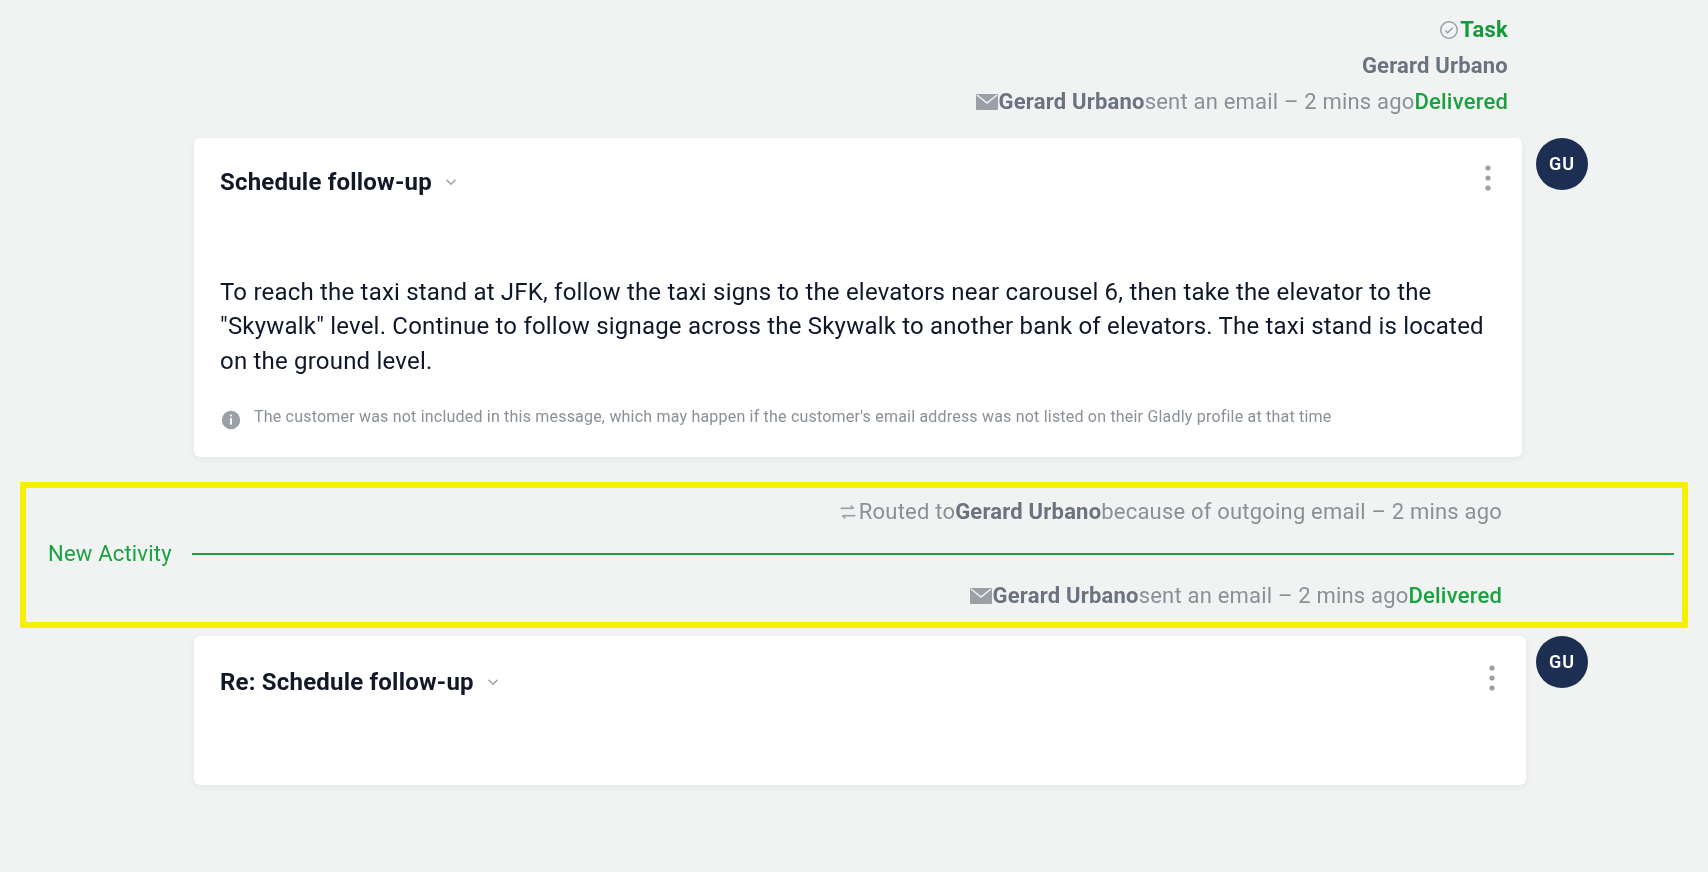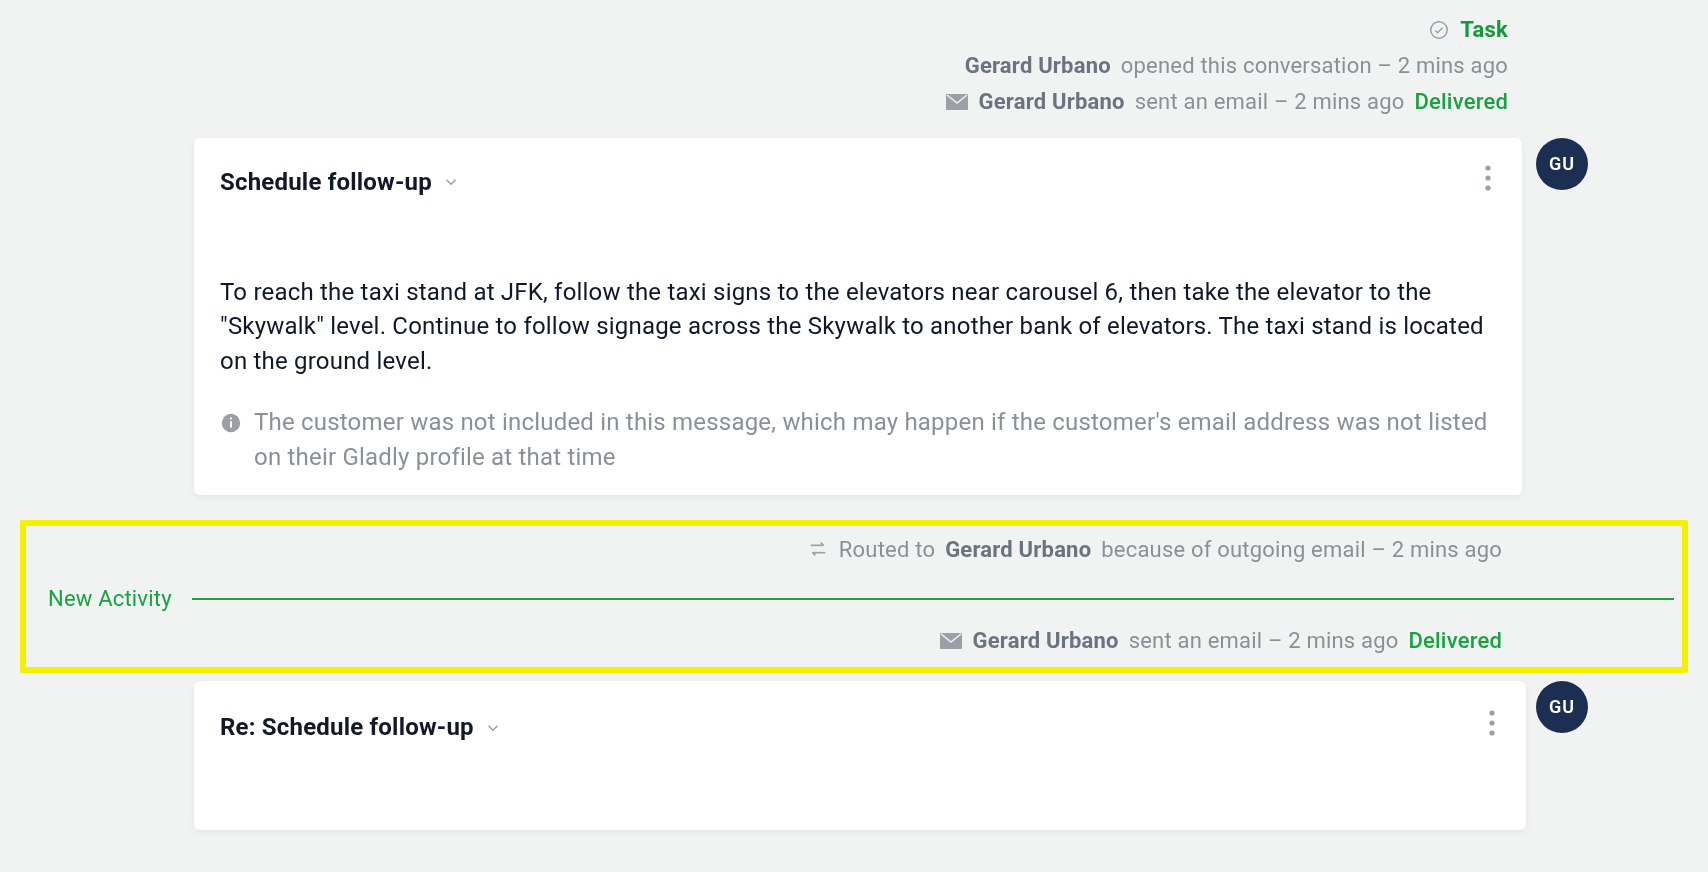--- a/index.html
+++ b/index.html
@@ -31,21 +31,21 @@
     width:1708px; 
     min-height:872px;
     margin:0 auto;
     padding:12px 10px 0 10px;
   }
   
   .meta-row{
     display:flex;
     justify-content:flex-end;
     align-items:center;
-    gap:10px;
+    gap:0;
     padding:2px 190px 2px 0; 
     color:var(--muted);
     font-size:22px;
     white-space:nowrap;
   }
   .meta-row .icon{display:inline-flex;align-items:center;justify-content:center;color:var(--icon)}
   .meta-bold{font-weight:700;color:var(--muted-strong)}
   .meta-plain{color:var(--muted)}
   .meta-delivered{color:var(--green-link);font-weight:500}
   .meta-task{color:var(--green);font-weight:700}
@@ -79,21 +79,21 @@
   .card-title h3{margin:0;font-size:24px;font-weight:700;color:#111827}
   .caret{color:#9aa0a6;display:inline-flex}
   .card-menu{color:#9aa0a6;cursor:pointer;padding:4px;border-radius:6px}
   .card-body{font-size:24px;color:#0f172a}
   .card-info{
     display:flex;
     align-items:flex-start;
     gap:12px;
     color:var(--muted);
     margin-top:26px;
-    font-size:24px;
+    font-size:16px;
   }
   .card-info .info-icon{flex:0 0 auto;margin-top:4px;color:#9aa0a6}
   .card-info p{margin:0}
 
   
   .avatar{
     width:52px;height:52px;border-radius:50%;
     background:var(--navy);
     color:#fff;
     display:flex;align-items:center;justify-content:center;
@@ -108,21 +108,21 @@
     border-radius:2px;
     margin:10px 10px 8px 10px;
     padding:6px 0 8px 8px;
     background:transparent;
   }
   .new-activity-row{
     display:flex;
     align-items:center;
     gap:14px;
     padding:0 8px;
-    margin:16px 0 8px 0;
+    margin:8px 0 8px 0;
   }
   .new-activity-label{
     color:var(--green-link);
     font-size:22px;
     padding:0 6px;
     white-space:nowrap;
   }
   .divider{
     flex:1 1 auto;
     height:0;
@@ -150,21 +150,20 @@
       <svg width="22" height="22" viewBox="0 0 24 24" fill="none" stroke="currentColor" stroke-width="1.6">
           <circle cx="12" cy="12" r="9"></circle>
           <path d="M8 12.5l2.4 2.4L16 9.5"></path>
         </svg>
     </span>
     <span class="meta-task">Task</span>
   </div>
 
   <div class="meta-row">
     <span class="meta-bold">Gerard Urbano</span>
-    <span class="meta-plain">opened this conversation – 2 mins ago</span>
   </div>
 
   <div class="meta-row">
     <span class="icon meta-icon-mail">
       <svg width="24" height="18" viewBox="0 0 24 18" fill="currentColor">
           <rect x="1" y="1" width="22" height="16" rx="1" fill="#9aa0a6"></rect>
           <path d="M2 2l10 8 10-8" fill="none" stroke="#f1f3f3" stroke-width="1.5"></path>
         </svg>
     </span>
     <span class="meta-bold">Gerard Urbano</span>

